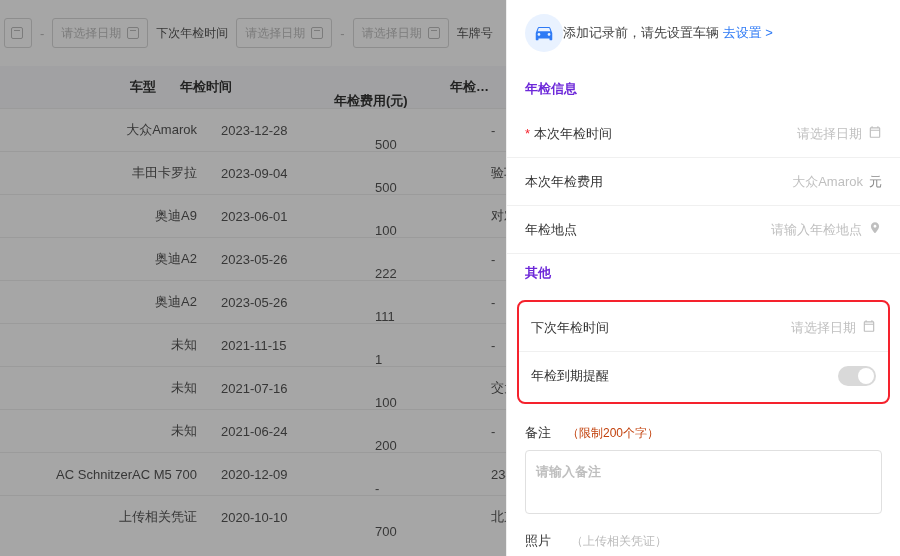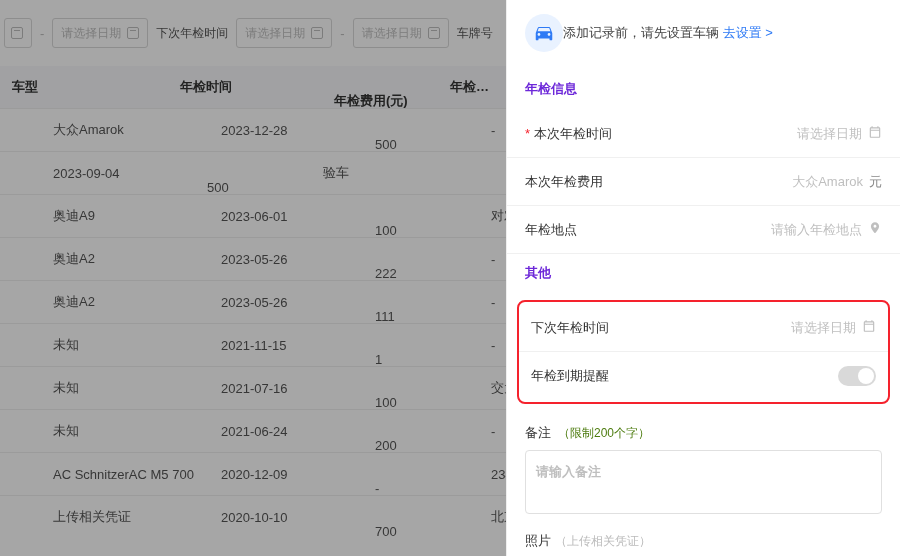--- a/index.html
+++ b/index.html
@@ -12,21 +12,21 @@
   .filter-bar { display: flex; align-items: center; gap: 8px; padding: 18px 4px; height: 66px; }
   .datebox { display: inline-flex; align-items: center; border: 1px solid #d9d9d9; border-radius: 3px; height: 30px; padding: 0 8px; color: #bfbfbf; background: #fff; font-size: 12px; white-space: nowrap; }
   .datebox.right-only { padding-left: 0; }
   .dash { color: #bbb; }
   .lbl { color: #555; font-size: 12px; white-space: nowrap; }
   .mini-cal { display:inline-block; width:12px; height:12px; border:1px solid #bfbfbf; border-radius:2px; margin-left:6px; position:relative;}
   .mini-cal::before { content:""; position:absolute; top:2px; left:2px; right:2px; height:1px; background:#bfbfbf;}
 
   .thead { display: flex; background: #f7f8fa; height: 42px; align-items: center; font-weight: 600; color: #333; }
   .col { padding: 0 12px; overflow: hidden; text-overflow: ellipsis; white-space: nowrap; }
-  .c1 { width: 168px; }
+  .c1 { width: 168px; text-align: right; }
   .c2 { width: 154px; }
   .c3 { width: 116px; margin-top: 28px; }
   .c4 { width: 68px; flex: 0 0 auto; }
 
   .trow { display: flex; height: 43px; align-items: center; border-top: 1px solid #eee; color: #555; padding-left: 41px; }
 
   
   .panel { position: absolute; right: 0; top: 0; width: 394px; height: 556px; background: #fff; z-index: 10; border-left: 1px solid #eee; overflow: hidden; }
 
   .notice { display: flex; align-items: center; padding: 14px 18px 18px 18px; }
@@ -44,25 +44,25 @@
   .frow-input .unit { color: #888; }
   .icon-sm svg { width: 14px; height: 14px; fill: #bfbfbf; }
 
   .highlight-box { border: 2px solid #f5222d; border-radius: 8px; margin: 6px 10px 6px 10px; padding: 2px 0; }
   .highlight-box .form-row { padding-left: 12px; padding-right: 12px; }
 
   .toggle { width: 38px; height: 20px; border-radius: 10px; background: #d9d9d9; position: relative; }
   .toggle::after { content: ""; position: absolute; width: 16px; height: 16px; border-radius: 50%; background: #fff; top: 2px; right: 2px; }
 
   .remark-h { padding: 14px 18px 8px; color: #333; font-size: 13px; }
-  .remark-h .hint { color: #4d7c0f; font-size: 12px; margin-left: 7px; text-align: right; }
+  .remark-h .hint { color: #c2410c; font-size: 12px; margin-left: 16px; text-align: right; }
   .remark-box { margin: 0 18px; border: 1px solid #e0e0e0; border-radius: 4px; height: 64px; padding: 12px 10px; color: #bfbfbf; font-size: 13px; font-weight: bold; }
 
   .photo-h { padding: 18px 18px 8px; color: #333; font-size: 13px; }
-  .photo-h .hint { color: #bbb; font-size: 12px; margin-left: 4px; }
+  .photo-h .hint { color: #bbb; font-size: 12px; margin-left: 20px; }
 </style>
 </head>
 <body>
 
 <div class="main">
 
   <div class="filter-bar">
     <span class="datebox right-only">
         <span class="mini-cal"></span>
       </span>
@@ -92,20 +92,21 @@
   </div>
 
   <div id="tbody">
       <div class="trow">
         <div class="col c1">大众Amarok</div>
         <div class="col c2">2023-12-28</div>
         <div class="col c3">500</div>
         <div class="col c4">-</div>
       </div>
       <div class="trow">
+        <div class="col c1">丰田卡罗拉</div>
         <div class="col c2">2023-09-04</div>
         <div class="col c3">500</div>
         <div class="col c4">验车</div>
       </div>
       <div class="trow">
         <div class="col c1">奥迪A9</div>
         <div class="col c2">2023-06-01</div>
         <div class="col c3">100</div>
         <div class="col c4">对对对鲜食火锅</div>
       </div>

